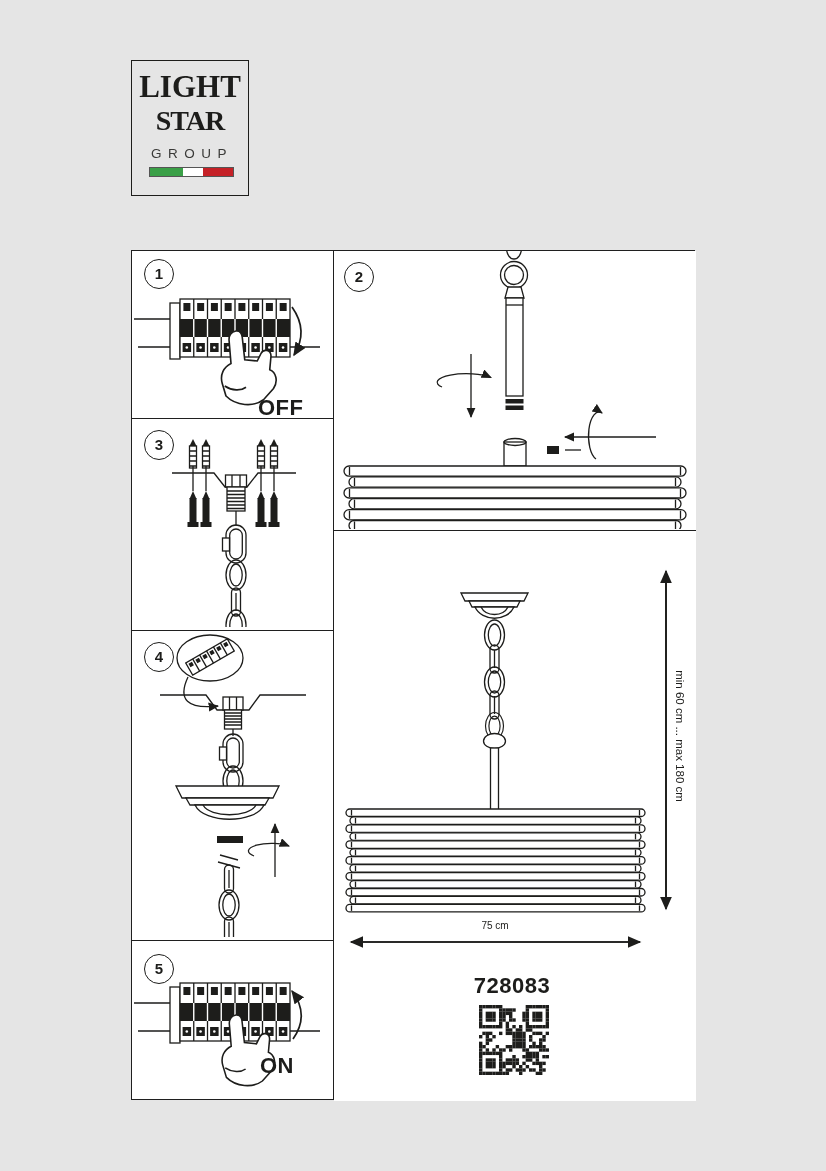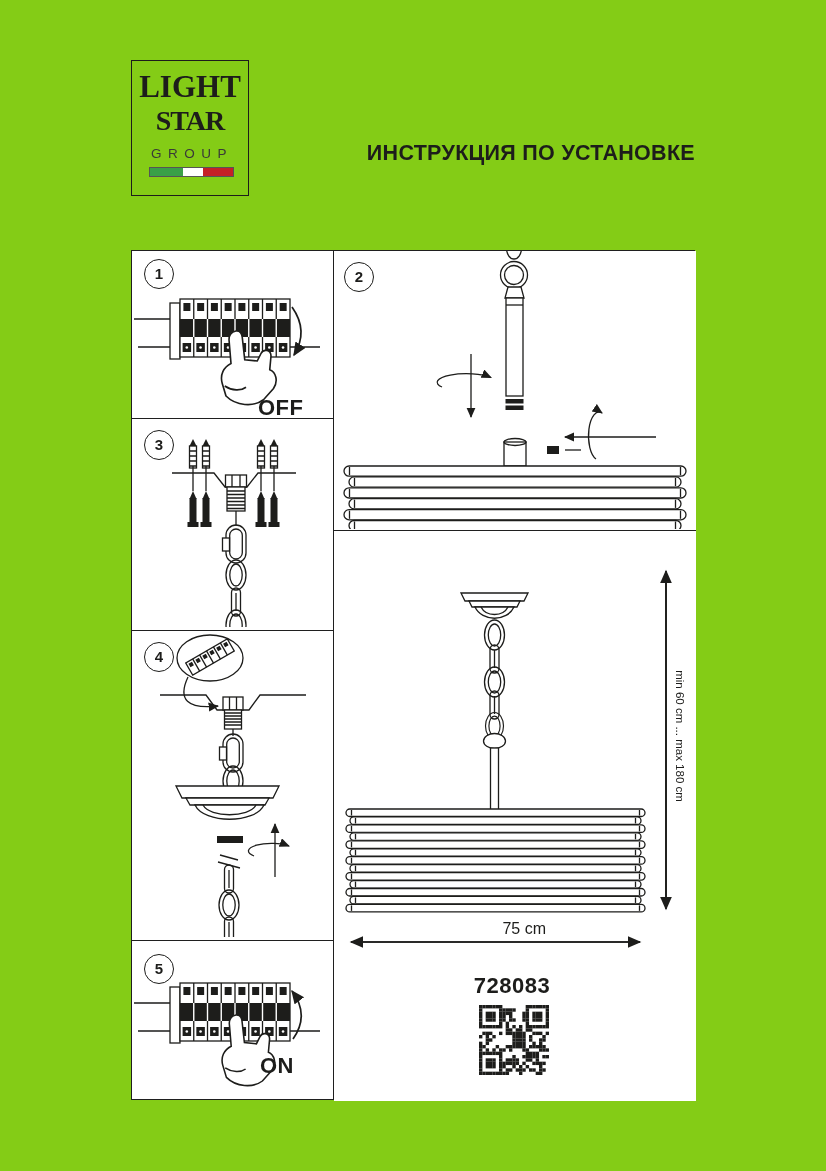--- a/index.html
+++ b/index.html
@@ -1,17 +1,17 @@
 <!DOCTYPE html>
 <html style="--ink: #1d1d1b;"><head>
 <meta charset="utf-8">
 <style>
   :root{ --ink:#1d1d1b; }
   html,body{margin:0;padding:0;background:#fff;}
-  .page{position:relative;width:826px;height:1171px;background:#84cc16;overflow:hidden;
+  .page{position:relative;width:826px;height:1171px;background:#e5e5e5;overflow:hidden;
         font-family:"Liberation Sans",sans-serif;color:var(--ink);}
   
   .logo-box{position:absolute;left:131px;top:60px;width:118px;height:136px;
             border:1.5px solid var(--ink);box-sizing:border-box;text-align:center;}
   .logo-l1{font-family:"Liberation Serif",serif;font-weight:bold;font-size:31px;line-height:30px;margin-top:11px;letter-spacing:0;}
   .logo-l2{font-family:"Liberation Serif",serif;font-weight:bold;font-size:28px;line-height:37px;letter-spacing:-1px;}
   .logo-l3{font-size:13.5px;letter-spacing:6.5px;text-indent:4px;line-height:18px;margin-top:6px;color:#3a3a38;}
   .flag{position:absolute;left:17px;top:106px;width:83px;height:8px;border:1px solid #555;display:flex;}
   .flag div{height:100%;}
   .hdr{position:absolute;left:300px;width:395px;text-align:right;font-weight:bold;}
@@ -25,21 +25,21 @@
   .badge{position:absolute;width:28px;height:28px;border:1.6px solid var(--ink);border-radius:50%;
          text-align:center;line-height:28px;font-weight:bold;font-size:15px;background:#fff;}
   .panel svg{position:absolute;left:0;top:0;}
   .ln{stroke:var(--ink);fill:none;stroke-width:1.3px;}
   .ln2{stroke:var(--ink);fill:none;stroke-width:1.7px;}
   .fl{fill:var(--ink);stroke:none;}
   .wh{fill:#fff;stroke:var(--ink);stroke-width:1.3px;}
   .switch-label{position:absolute;font-weight:bold;font-size:22px;letter-spacing:.5px;}
   .dim-v{position:absolute;left:352px;top:70px;width:270px;transform:rotate(90deg);
          transform-origin:0 0;text-align:center;font-size:11.5px;white-space:nowrap;}
-  .dim-h{position:absolute;left:110px;top:389px;width:102px;text-align:right;font-size:16px;}
+  .dim-h{position:absolute;left:110px;top:389px;width:102px;text-align:center;font-size:10px;}
   .article{position:absolute;left:114px;top:442px;width:128px;text-align:center;font-weight:bold;font-size:22px;letter-spacing:.5px;}
 </style>
 </head>
 <body>
 
 <svg width="0" height="0" style="position:absolute" aria-hidden="true">
   <defs>
     <marker id="ah" markerWidth="10" markerHeight="8" refX="7.2" refY="3.5" orient="auto" markerUnits="strokeWidth">
       <path d="M0,0 L8,3.5 L0,7 Z" fill="#1d1d1b"></path>
     </marker>
@@ -131,21 +131,20 @@
     <div class="logo-l2">STAR</div>
     <div class="logo-l3">GROUP</div>
     <div class="flag">
       <div style="width: 40%; background: rgb(58, 160, 71);"></div>
       <div style="width: 24%; background: rgb(255, 255, 255);"></div>
       <div style="width: 36%; background: rgb(197, 33, 39);"></div>
     </div>
   </div>
 
   <div class="hdr hdr-title">
-    <div>ИНСТРУКЦИЯ ПО УСТАНОВКЕ</div>
   </div>
 
   <div class="grid">
 
     <div class="panel b-r b-b" style="left:0;top:0;width:202px;height:168px;">
       <svg width="200" height="164" viewBox="0 0 200 164" style="position: absolute;">
         <use href="#g-breaker" transform="translate(16,46)"></use>
         <g id="bk1"></g>
         <use href="#g-hand" transform="translate(104,80) scale(1.25)"></use>
         <path class="ln2" d="M 160,56 Q 177,80 162,104" marker-end="url(#ah)"></path>

